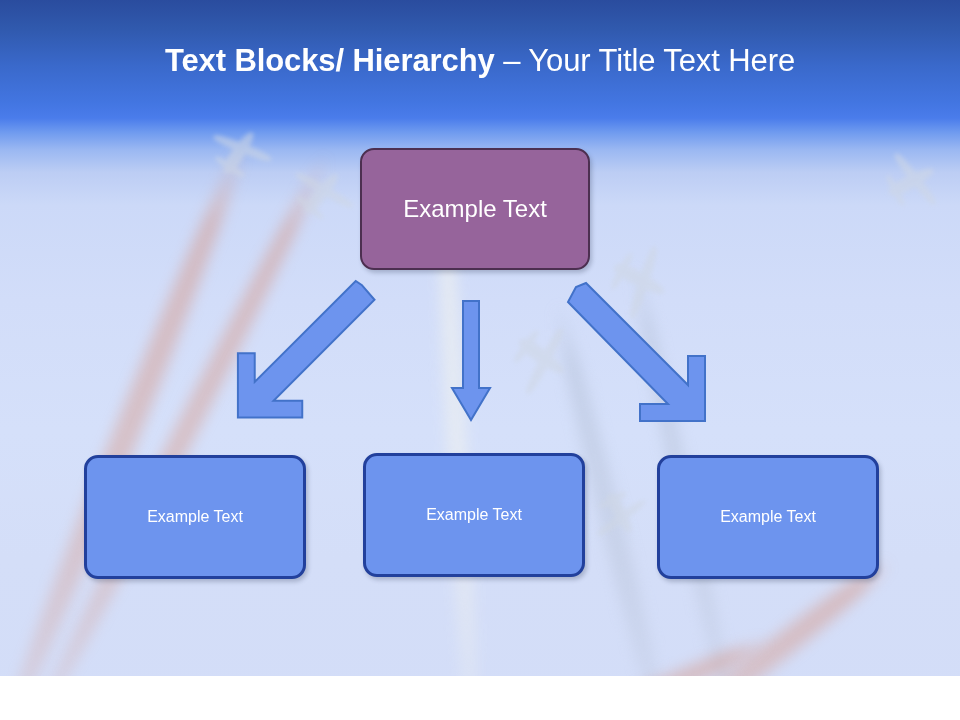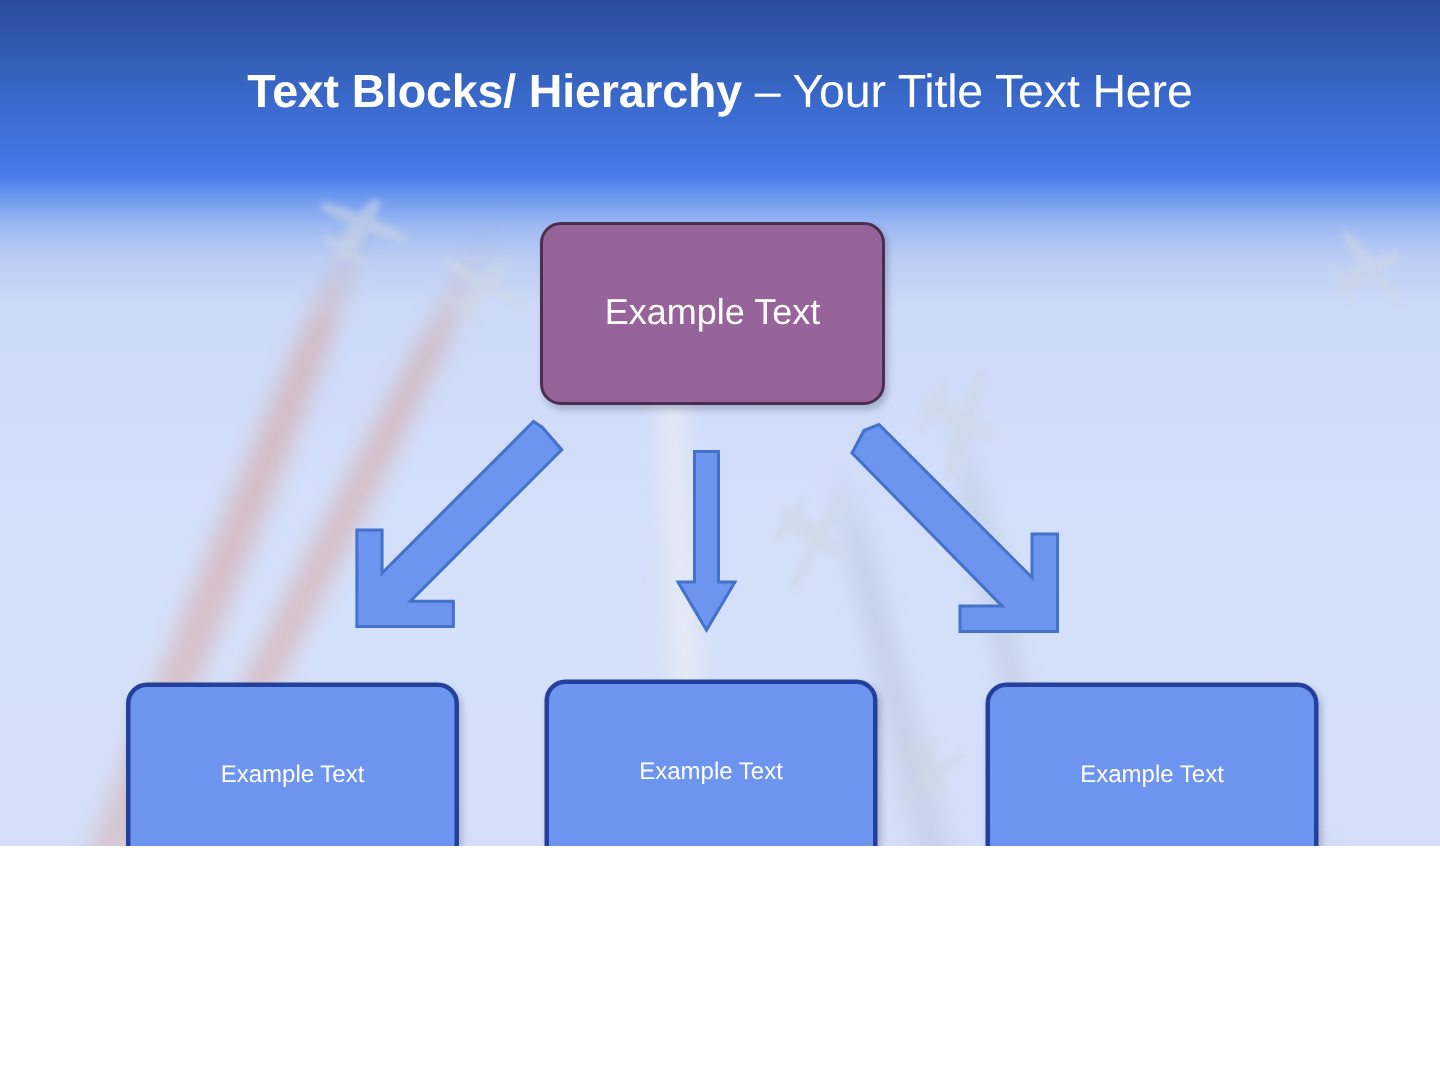--- a/index.html
+++ b/index.html
@@ -7,21 +7,21 @@
     padding: 0;
     background: #ffffff;
   }
   body {
     font-family: "Liberation Sans", sans-serif;
   }
 
   #slide {
     position: relative;
     width: 960px;
-    height: 564px;
+    height: 676px;
     overflow: hidden;
     background: #d3dcf7;
   }
 
   
   .sky {
     position: absolute;
     inset: 0;
     background:
       linear-gradient(to bottom,

